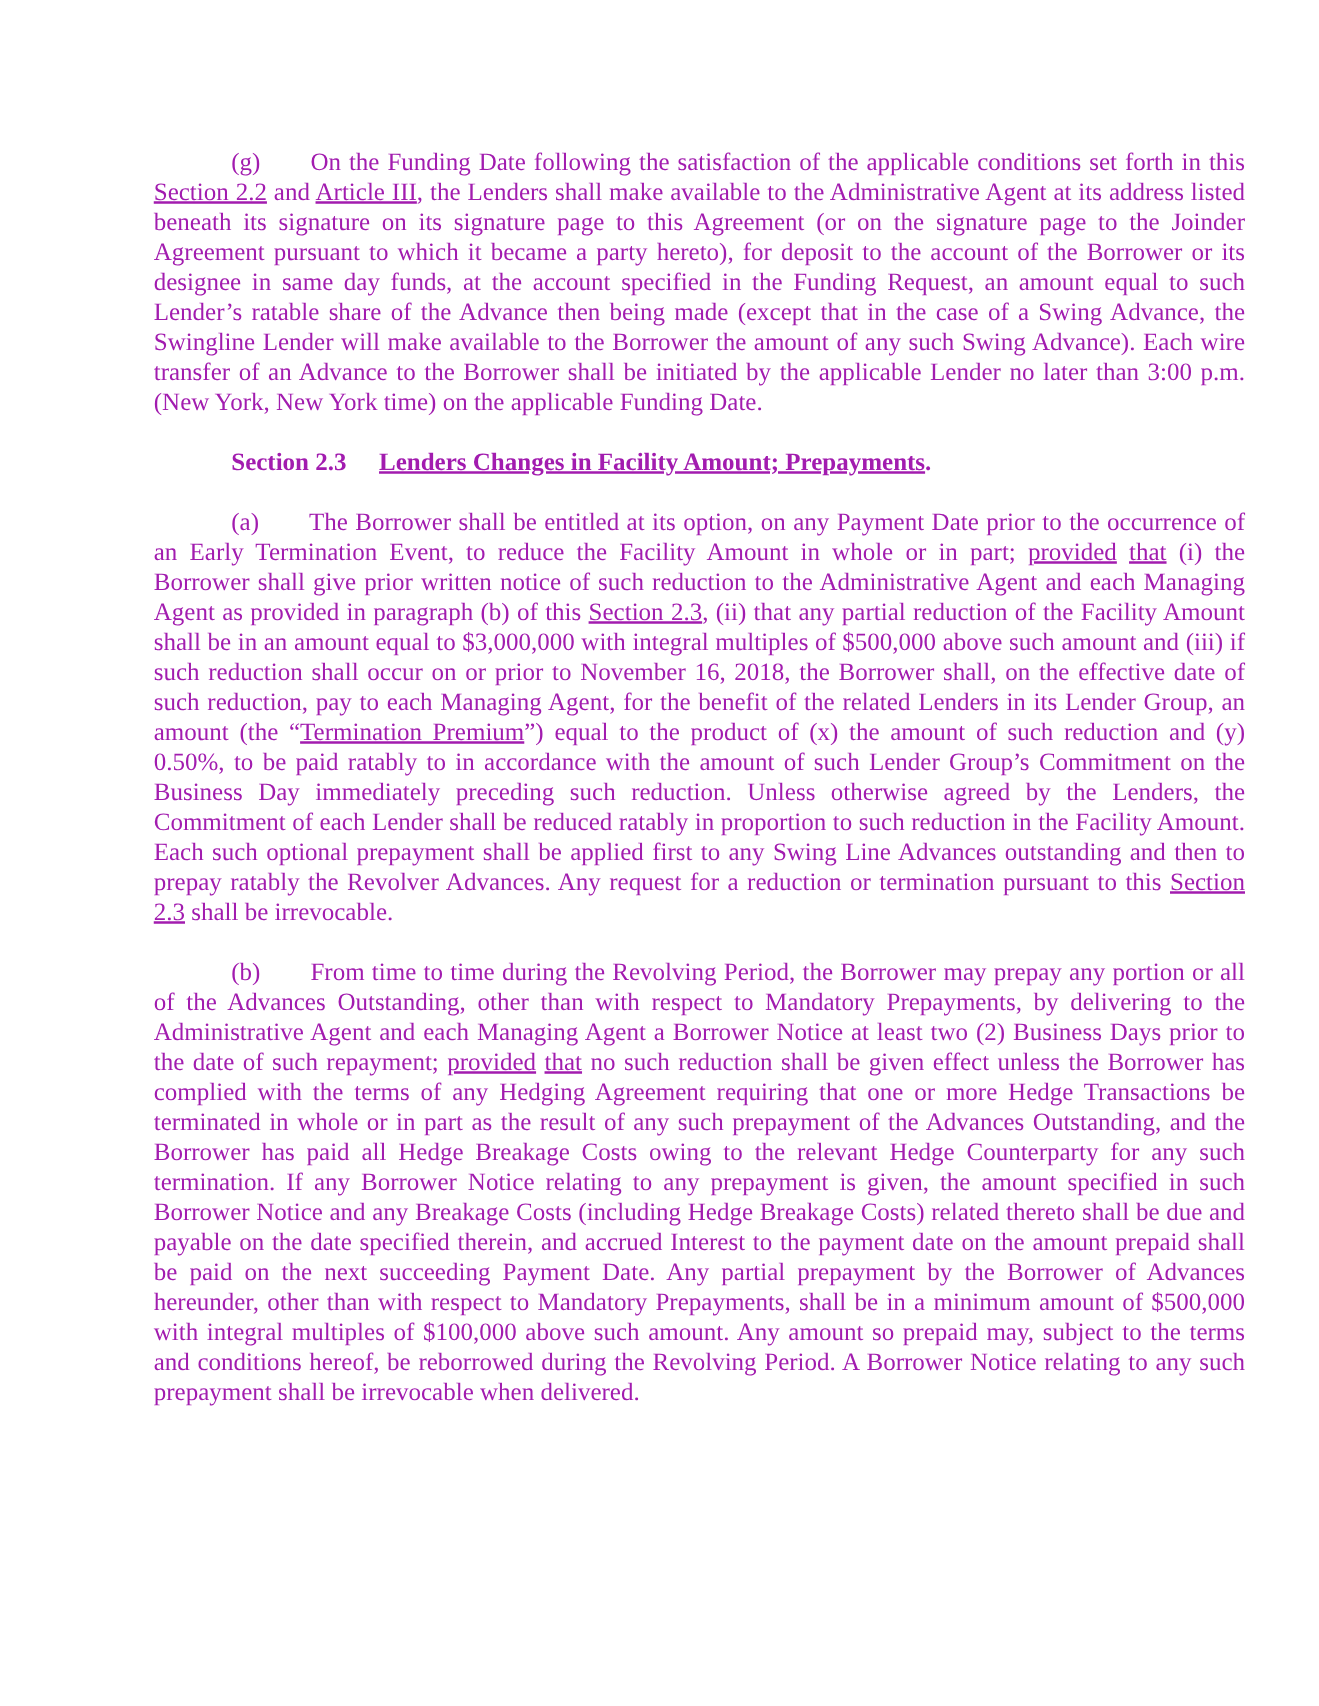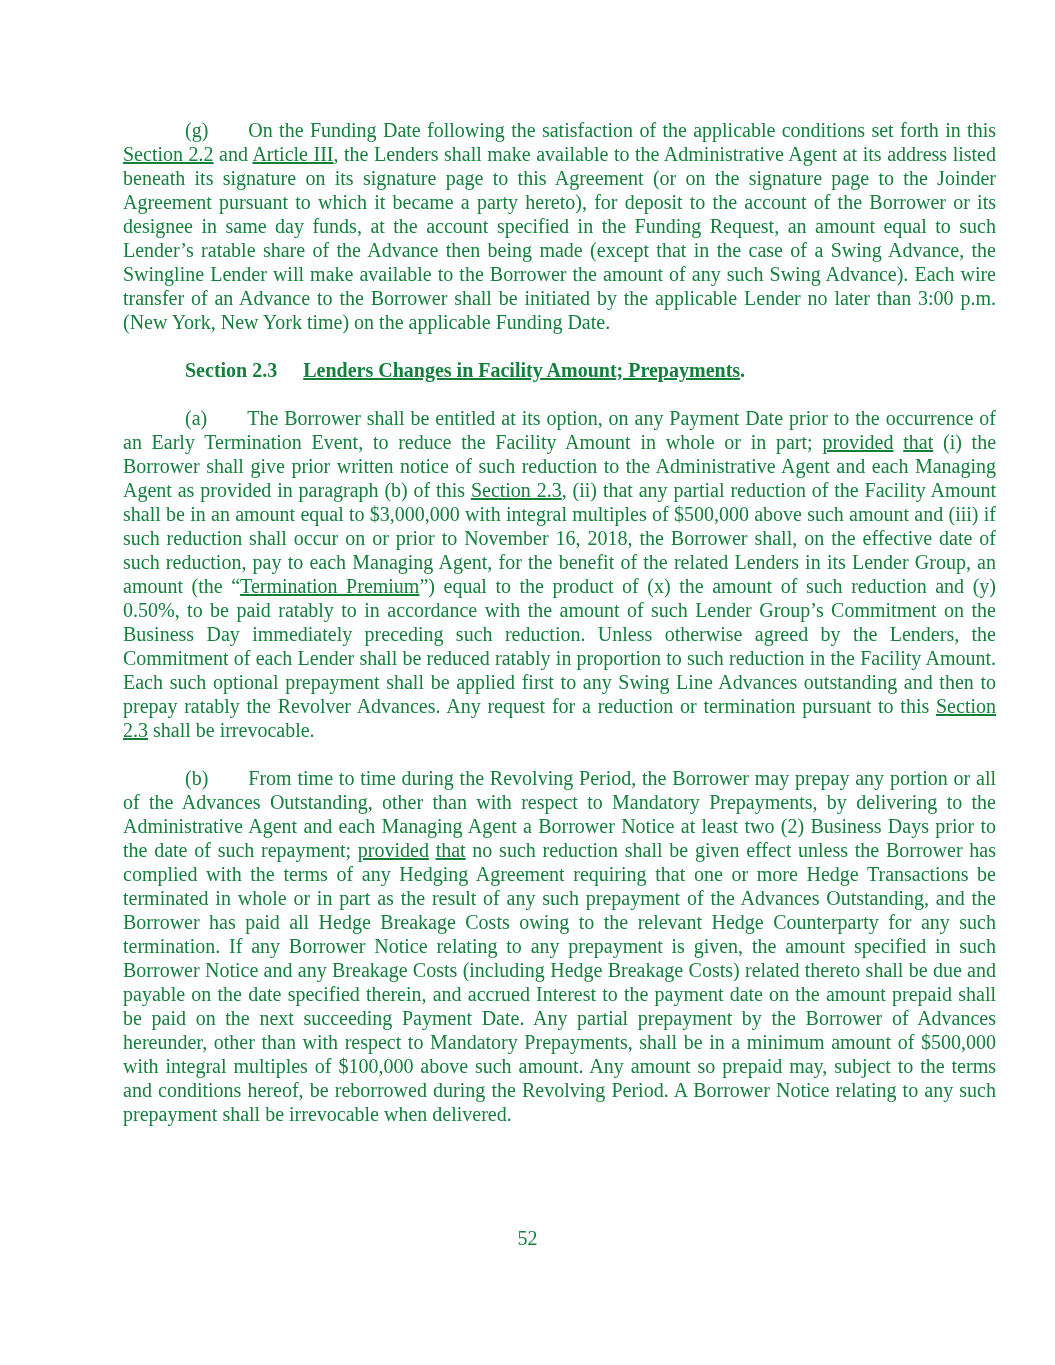--- a/index.html
+++ b/index.html
@@ -6,21 +6,21 @@
     margin: 0;
     padding: 0;
     background: #ffffff;
   }
   .page {
     position: relative;
     width: 1055px;
     height: 1365px;
     margin: 0 auto;
     background: #ffffff;
-    color: #15803d;
+    color: #a21caf;
     font-family: "Liberation Serif", "DejaVu Serif", serif;
     box-sizing: border-box;
     padding: 118px 59px 0 123px;
     overflow: hidden;
   }
   .doc-body p {
     font-size: 20px;
     line-height: 24px;
     margin: 0 0 24px 0;
     text-indent: 62px;
@@ -54,14 +54,13 @@
 </head>
 <body>
 
 <div class="page">
   <div class="doc-body">
       <p class="body"><span>(g)</span><span class="tab"></span><span>On the Funding Date following the satisfaction of the applicable conditions set forth in this </span><span class="u">Section 2.2</span><span> and </span><span class="u">Article III</span><span>, the Lenders shall make available to the Administrative Agent at its address listed beneath its signature on its signature page to this Agreement (or on the signature page to the Joinder Agreement pursuant to which it became a party hereto), for deposit to the account of the Borrower or its designee in same day funds, at the account specified in the Funding Request, an amount equal to such Lender’s ratable share of the Advance then being made (except that in the case of a Swing Advance, the Swingline Lender will make available to the Borrower the amount of any such Swing Advance).  Each wire transfer of an Advance to the Borrower shall be initiated by the applicable Lender no later than 3:00 p.m. (New York, New York time) on the applicable Funding Date.</span></p>
       <p class="heading"><span class="b">Section 2.3</span><span class="tab"></span><span class="u b">Lenders Changes in Facility Amount; Prepayments</span><span class="b">.</span></p>
       <p class="body"><span>(a)</span><span class="tab"></span><span>The Borrower shall be entitled at its option, on any Payment Date prior to the occurrence of an Early Termination Event, to reduce the Facility Amount in whole or in part; </span><span class="u">provided</span><span> </span><span class="u">that</span><span> (i) the Borrower shall give prior written notice of such reduction to the Administrative Agent and each Managing Agent as provided in paragraph (b) of this </span><span class="u">Section 2.3</span><span>, (ii) that any partial reduction of the Facility Amount shall be in an amount equal to $3,000,000 with integral multiples of $500,000 above such amount and (iii)  if such reduction shall occur on or prior to November 16, 2018, the Borrower shall, on the effective date of such reduction, pay to each Managing Agent, for the benefit of the related Lenders in its Lender Group, an amount (the “</span><span class="u">Termination Premium</span><span>”)  equal to the product of (x) the amount of such reduction and (y) 0.50%, to be paid ratably to in accordance with the amount of such Lender Group’s Commitment on the Business Day immediately preceding such reduction. Unless otherwise agreed by the Lenders, the Commitment of each Lender shall be reduced ratably in proportion to such reduction in the Facility Amount.  Each such optional prepayment shall be applied first to any Swing Line Advances outstanding and then to prepay ratably the Revolver Advances. Any request for a reduction or termination pursuant to this </span><span class="u">Section 2.3</span><span> shall be irrevocable.</span></p>
       <p class="body"><span>(b)</span><span class="tab"></span><span>From time to time during the Revolving Period, the Borrower may prepay any portion or all of the Advances Outstanding, other than with respect to Mandatory Prepayments, by delivering to the Administrative Agent and each Managing Agent a Borrower Notice at least two (2) Business Days prior to the date of such repayment; </span><span class="u">provided</span><span> </span><span class="u">that</span><span> no such reduction shall be given effect unless the Borrower has complied with the terms of any Hedging Agreement requiring that one or more Hedge Transactions be terminated in whole or in part as the result of any such prepayment of the Advances Outstanding, and the Borrower has paid all Hedge Breakage Costs owing to the relevant Hedge Counterparty for any such termination.  If any Borrower Notice relating to any prepayment is given, the amount specified in such Borrower Notice and any Breakage Costs (including Hedge Breakage Costs) related thereto shall be due and payable on the date specified therein, and accrued Interest to the payment date on the amount prepaid shall be paid on the next succeeding Payment Date.  Any partial prepayment by the Borrower of Advances hereunder, other than with respect to Mandatory Prepayments, shall be in a minimum amount of $500,000 with integral multiples of $100,000 above such amount.  Any amount so prepaid may, subject to the terms and conditions hereof, be reborrowed during the Revolving Period.  A Borrower Notice relating to any such prepayment shall be irrevocable when delivered.</span></p>
     </div>
-  <div class="page-number">52</div>
 </div>
 
 </body></html>

